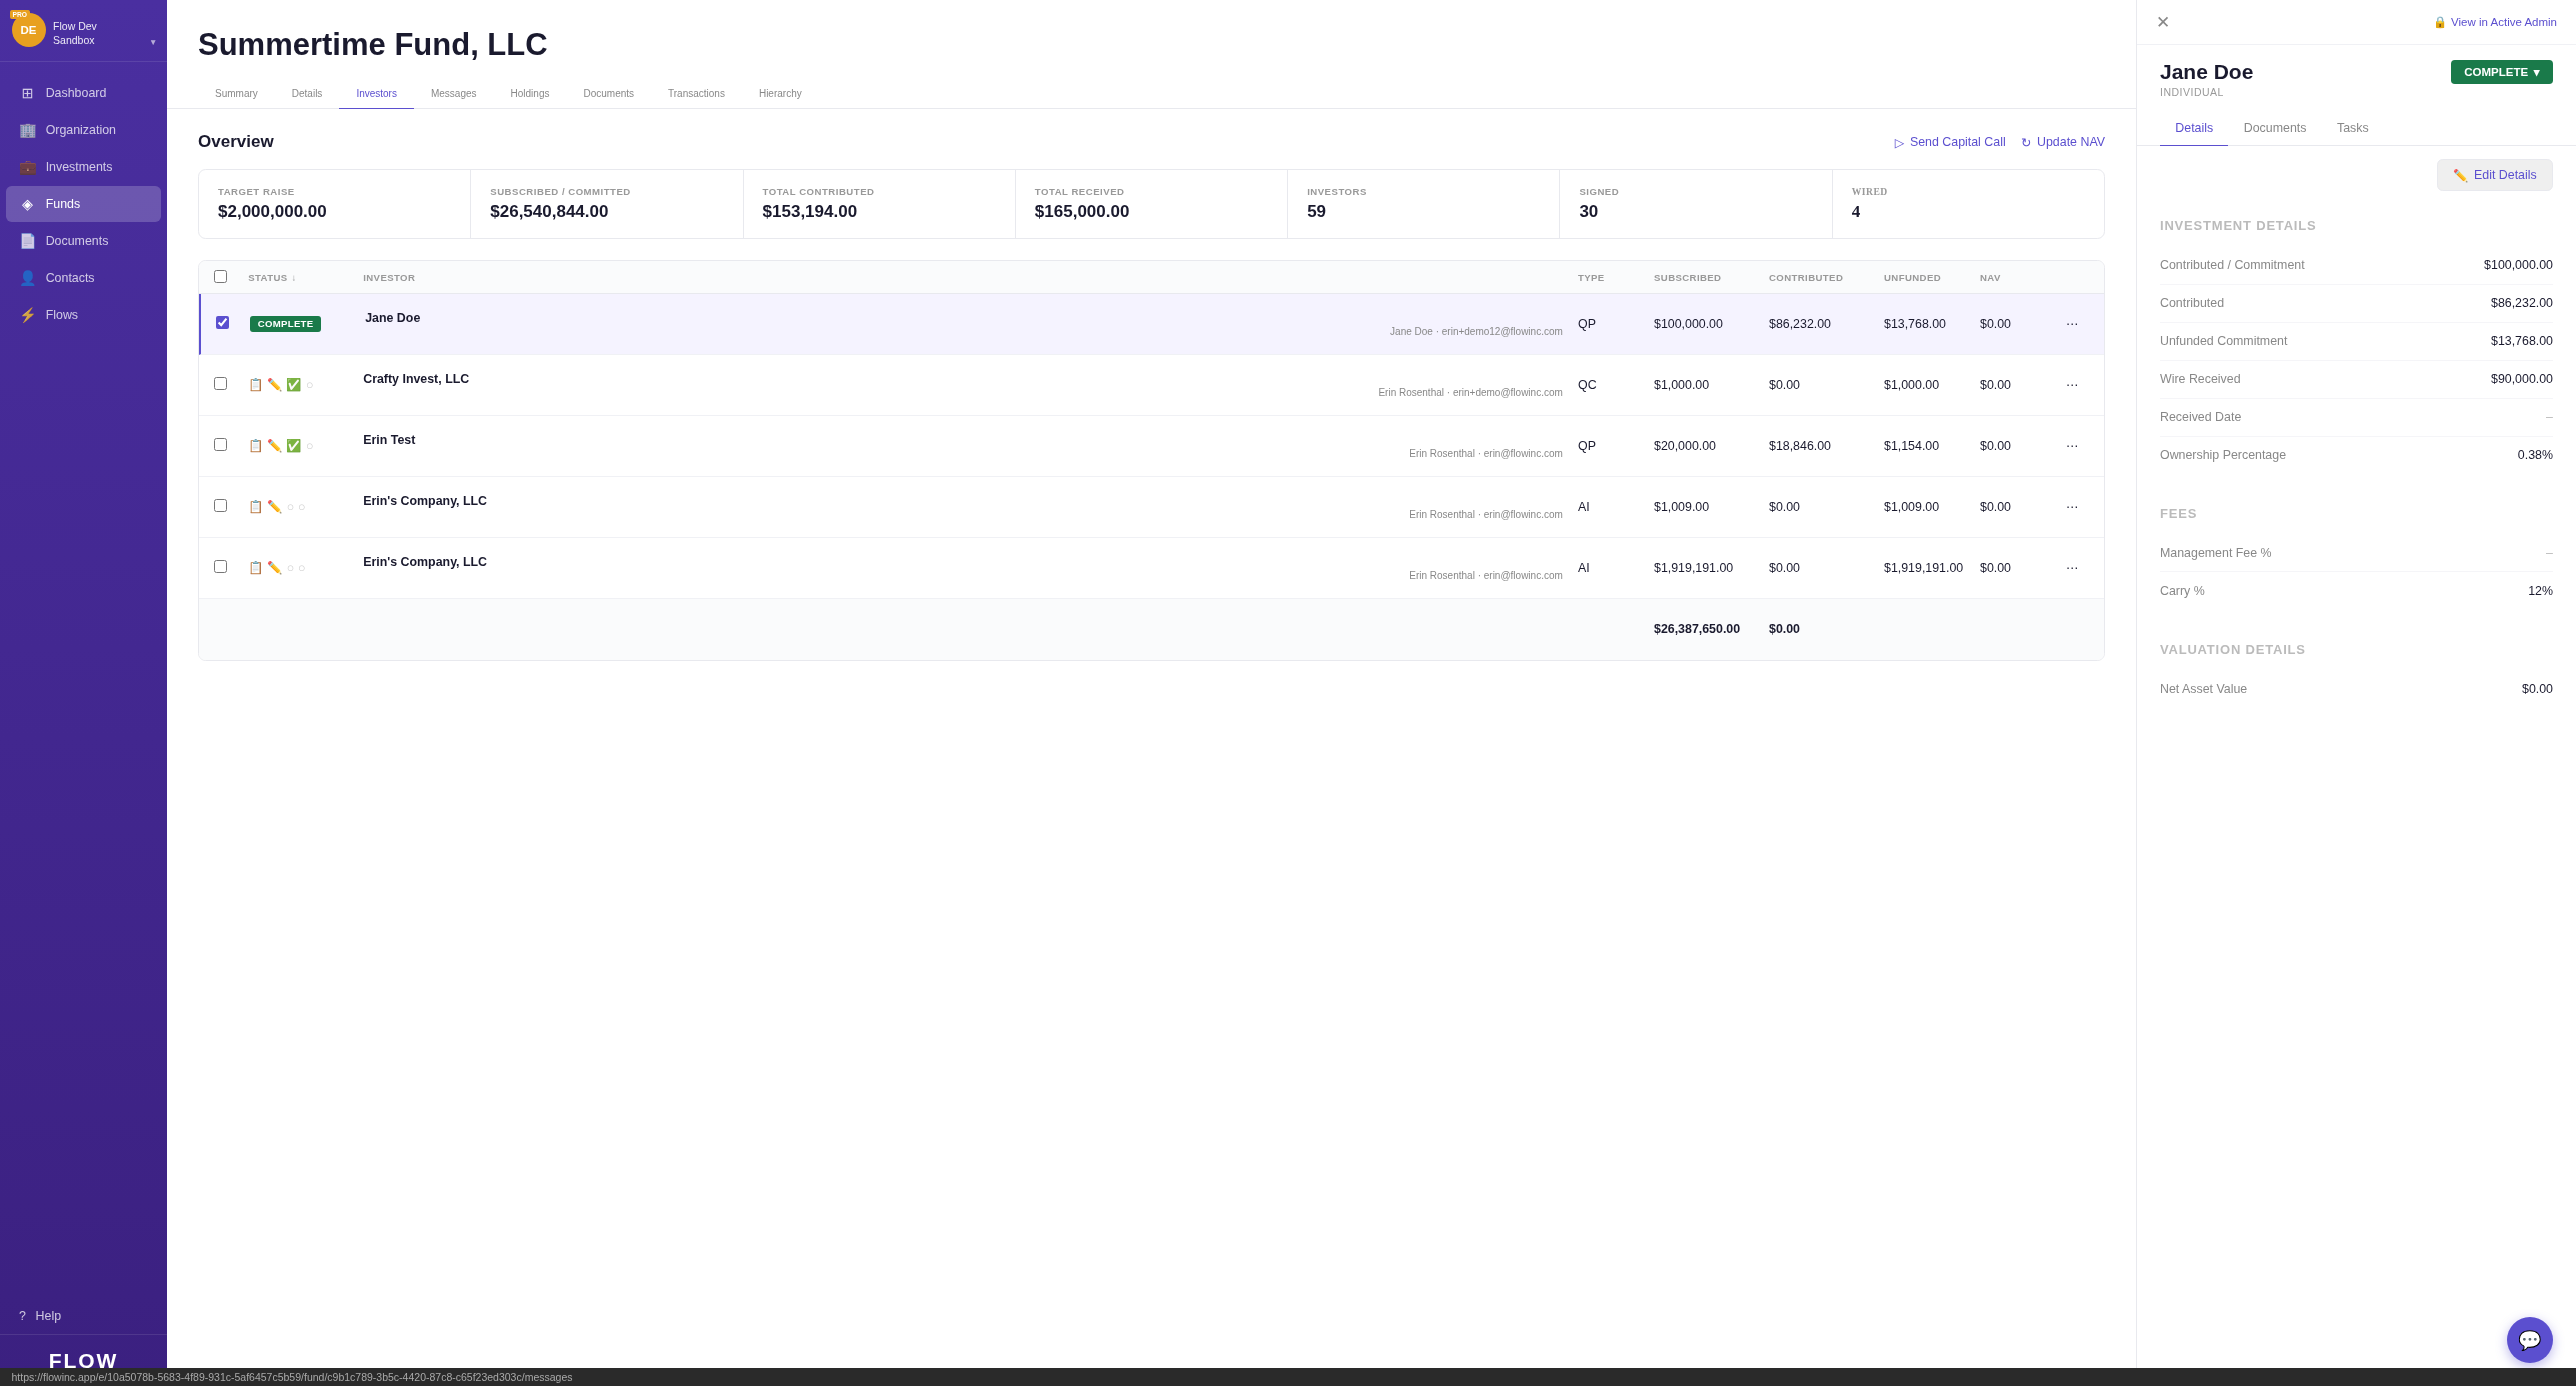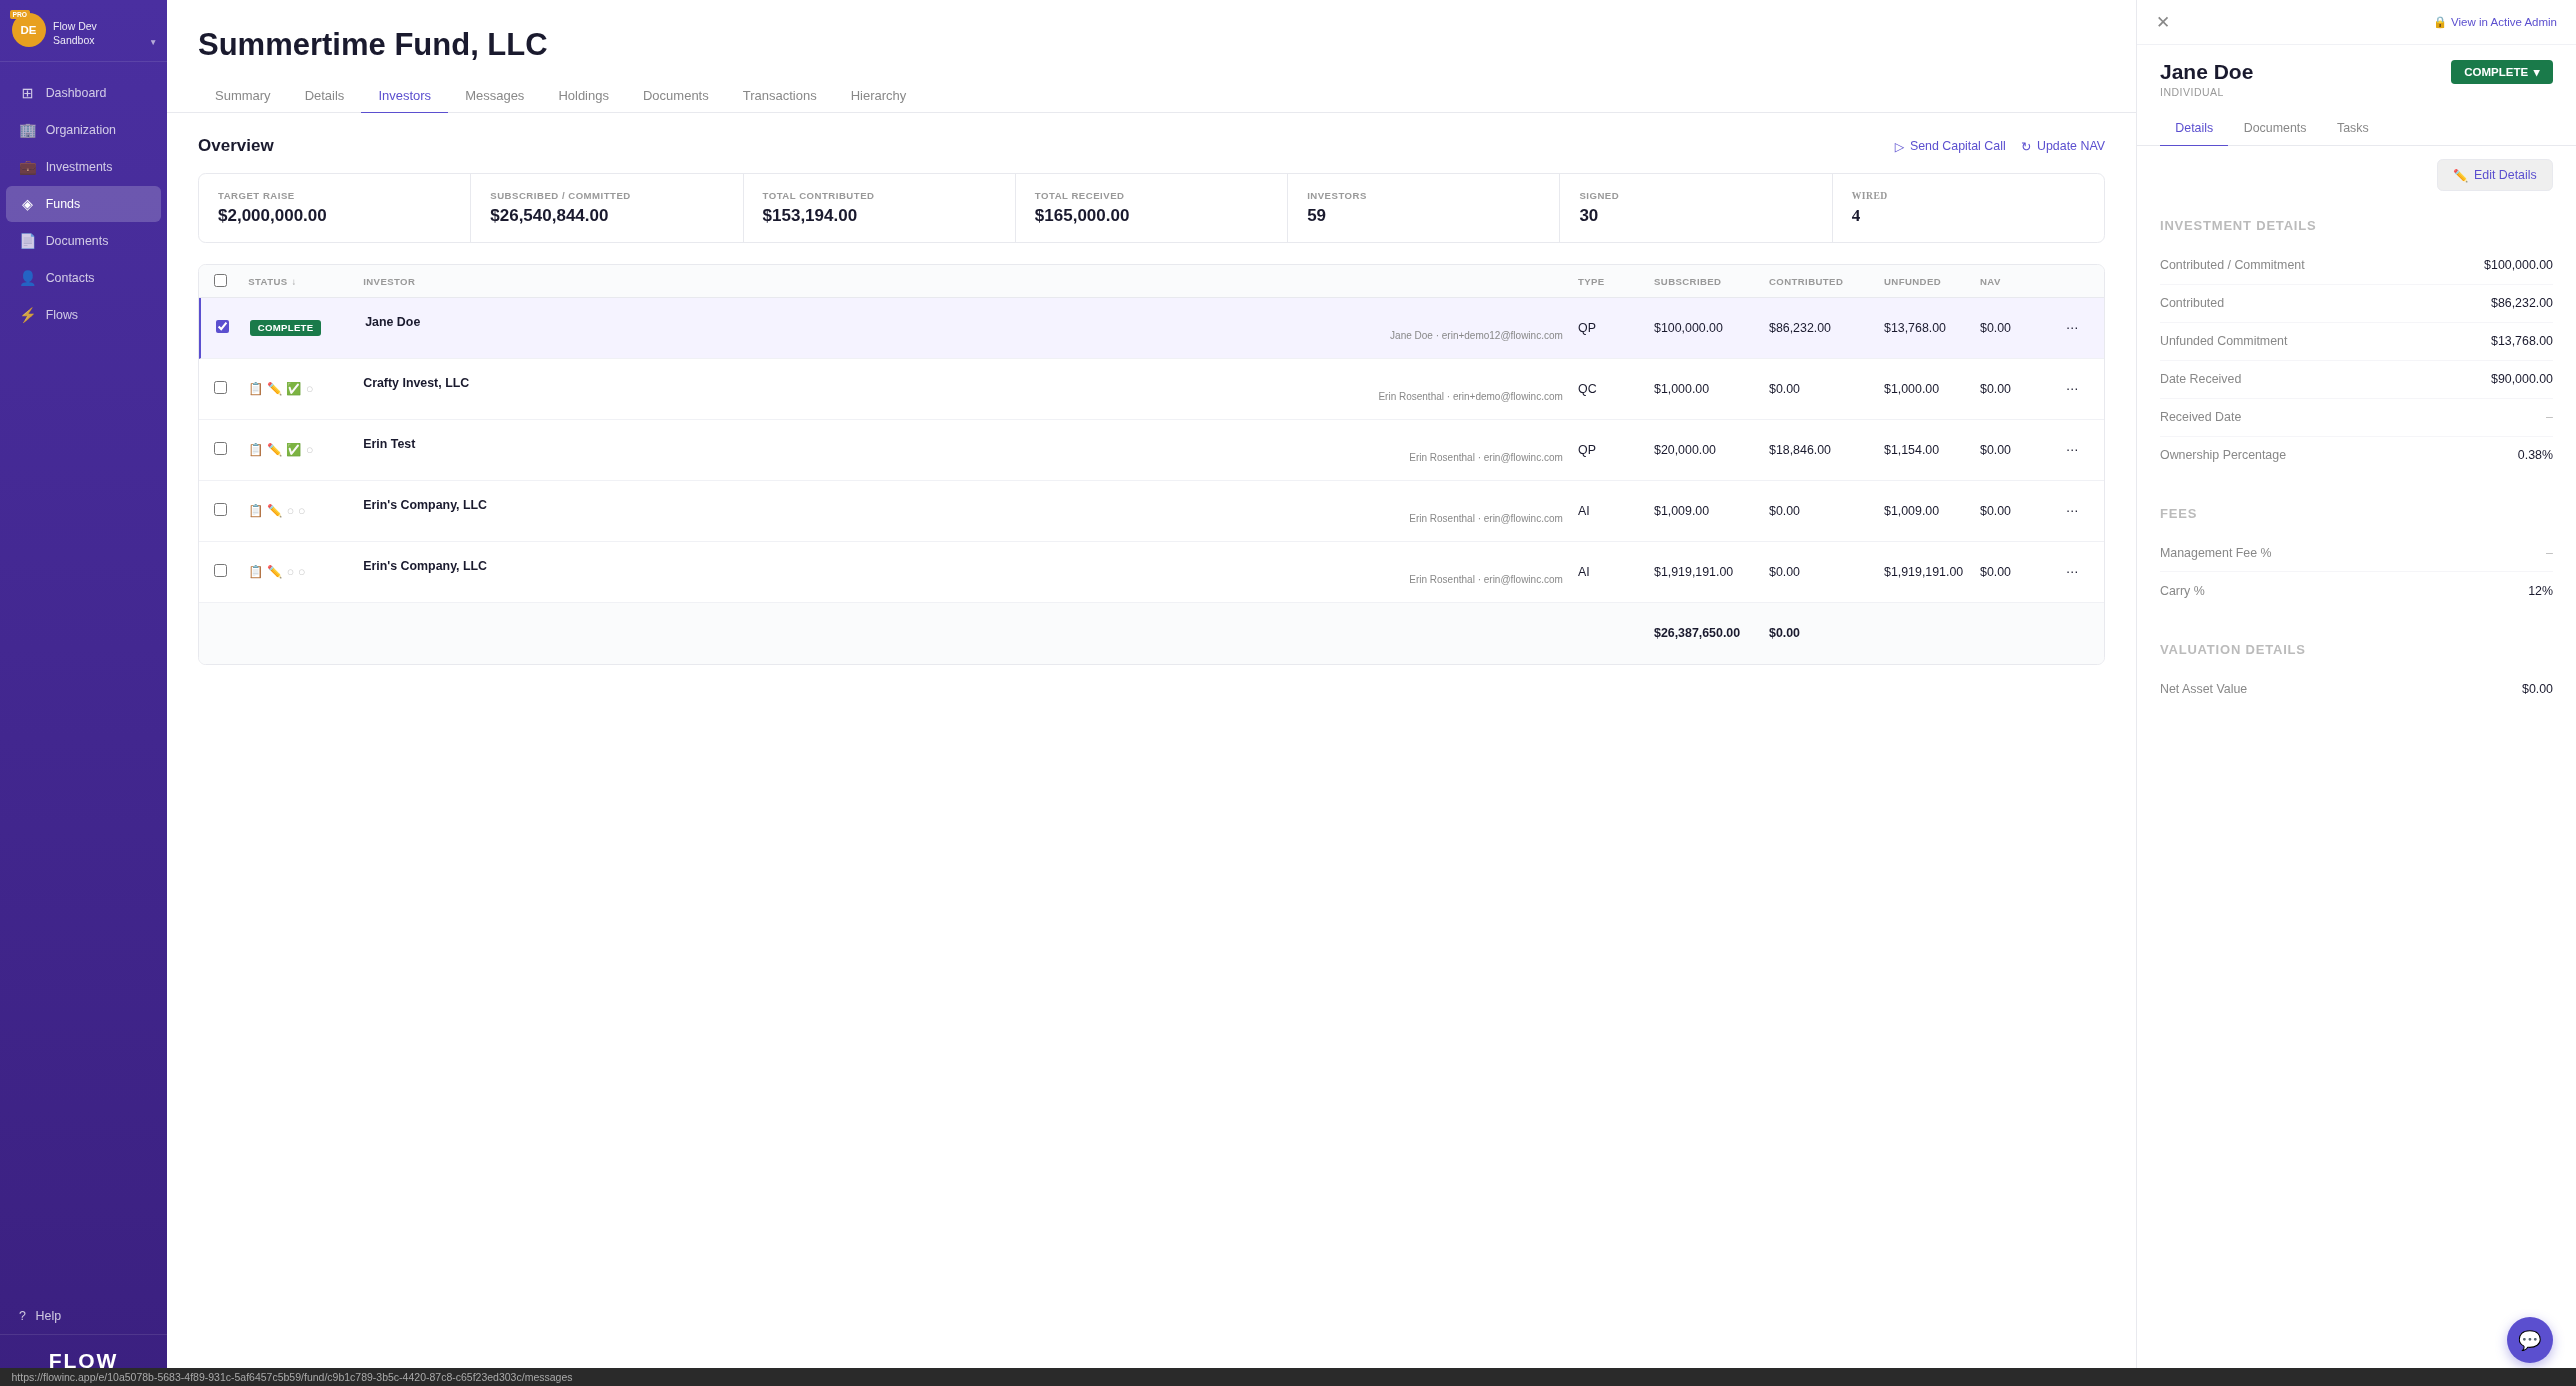--- a/index.html
+++ b/index.html
@@ -78,21 +78,21 @@
       border-bottom: 1px solid #e8e9ee;
     }
     .fund-title {
       font-size: 31px; font-weight: 700; color: #1a1a2e;
       margin-bottom: 15.3px;
     }
     .main-tabs {
       display: flex; gap: 0;
     }
     .main-tab {
-      padding: 9.6px 17px; font-size: 13px; color: #888; cursor: pointer;
+      padding: 9.6px 17px; font-size: 10px; color: #888; cursor: pointer;
       border-bottom: 1.9px solid transparent; margin-bottom: -1px;
     }
     .main-tab.active { color: #5b4fcf; border-bottom-color: #5b4fcf; font-weight: 500; }
 
     
     .content {
       flex: 1; overflow-y: auto;
       padding: 23px 31px;
     }
     .overview-header {
@@ -532,21 +532,21 @@
     </div>
     <div class="detail-row">
       <span class="detail-label">Contributed</span>
       <span class="detail-value">$86,232.00</span>
     </div>
     <div class="detail-row">
       <span class="detail-label">Unfunded Commitment</span>
       <span class="detail-value">$13,768.00</span>
     </div>
     <div class="detail-row">
-      <span class="detail-label">Date Received</span>
+      <span class="detail-label">Wire Received</span>
       <span class="detail-value">$90,000.00</span>
     </div>
     <div class="detail-row">
       <span class="detail-label">Received Date</span>
       <span class="detail-value dash">–</span>
     </div>
     <div class="detail-row">
       <span class="detail-label">Ownership Percentage</span>
       <span class="detail-value">0.38%</span>
     </div>

